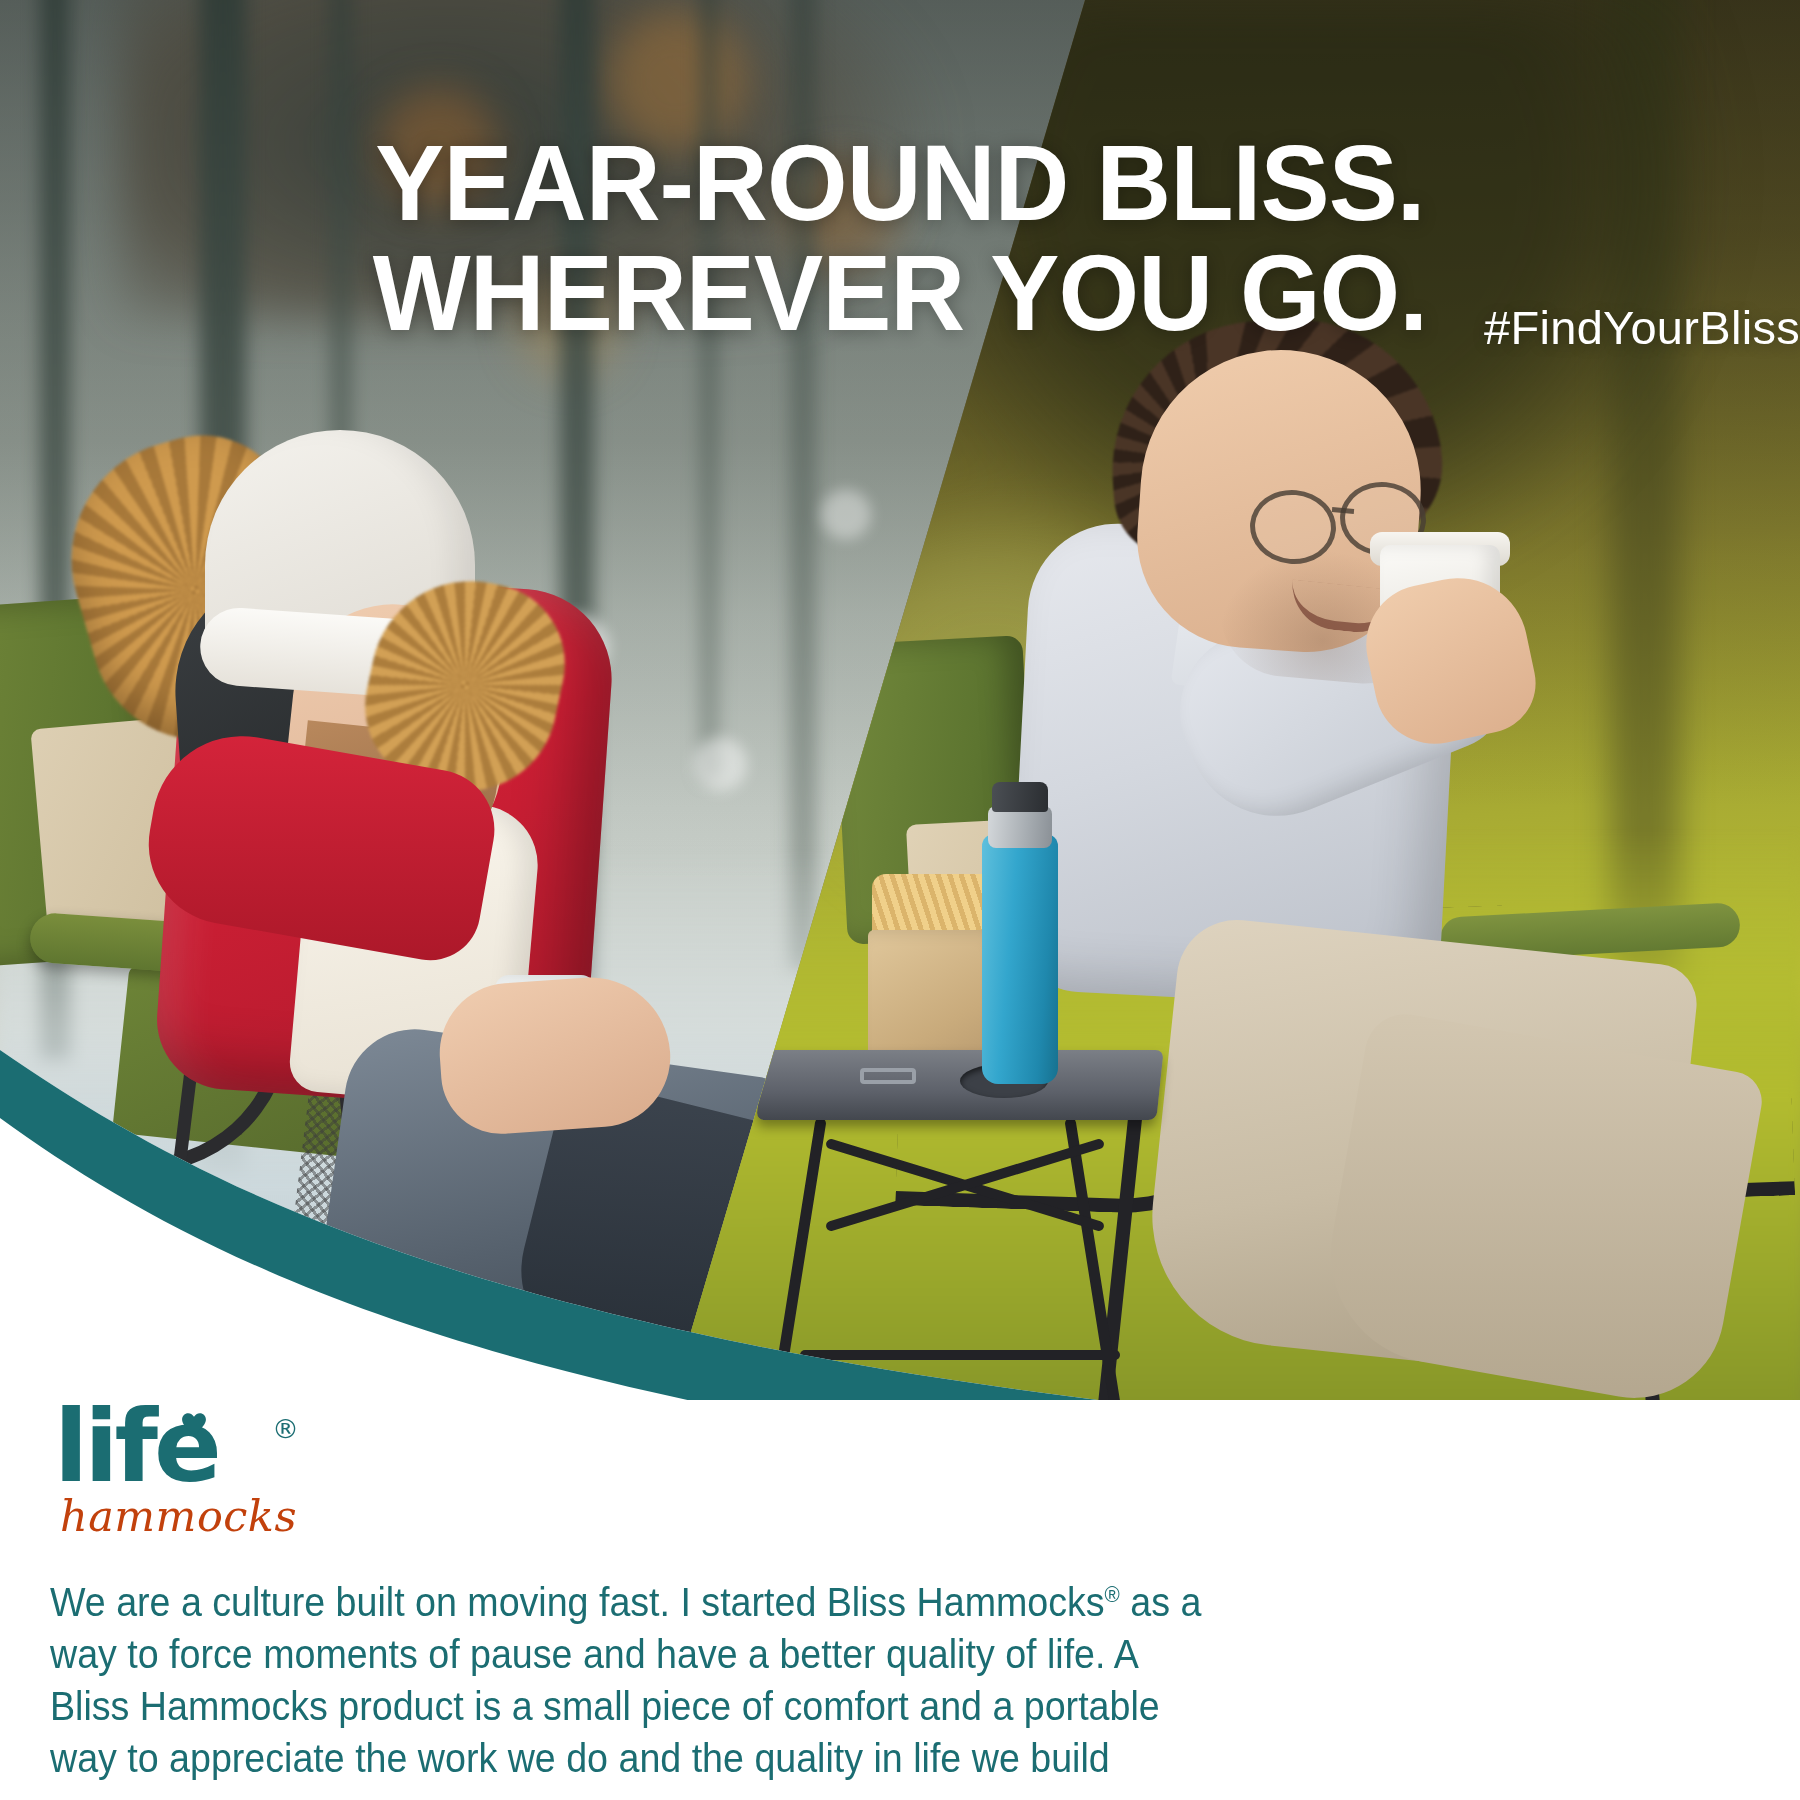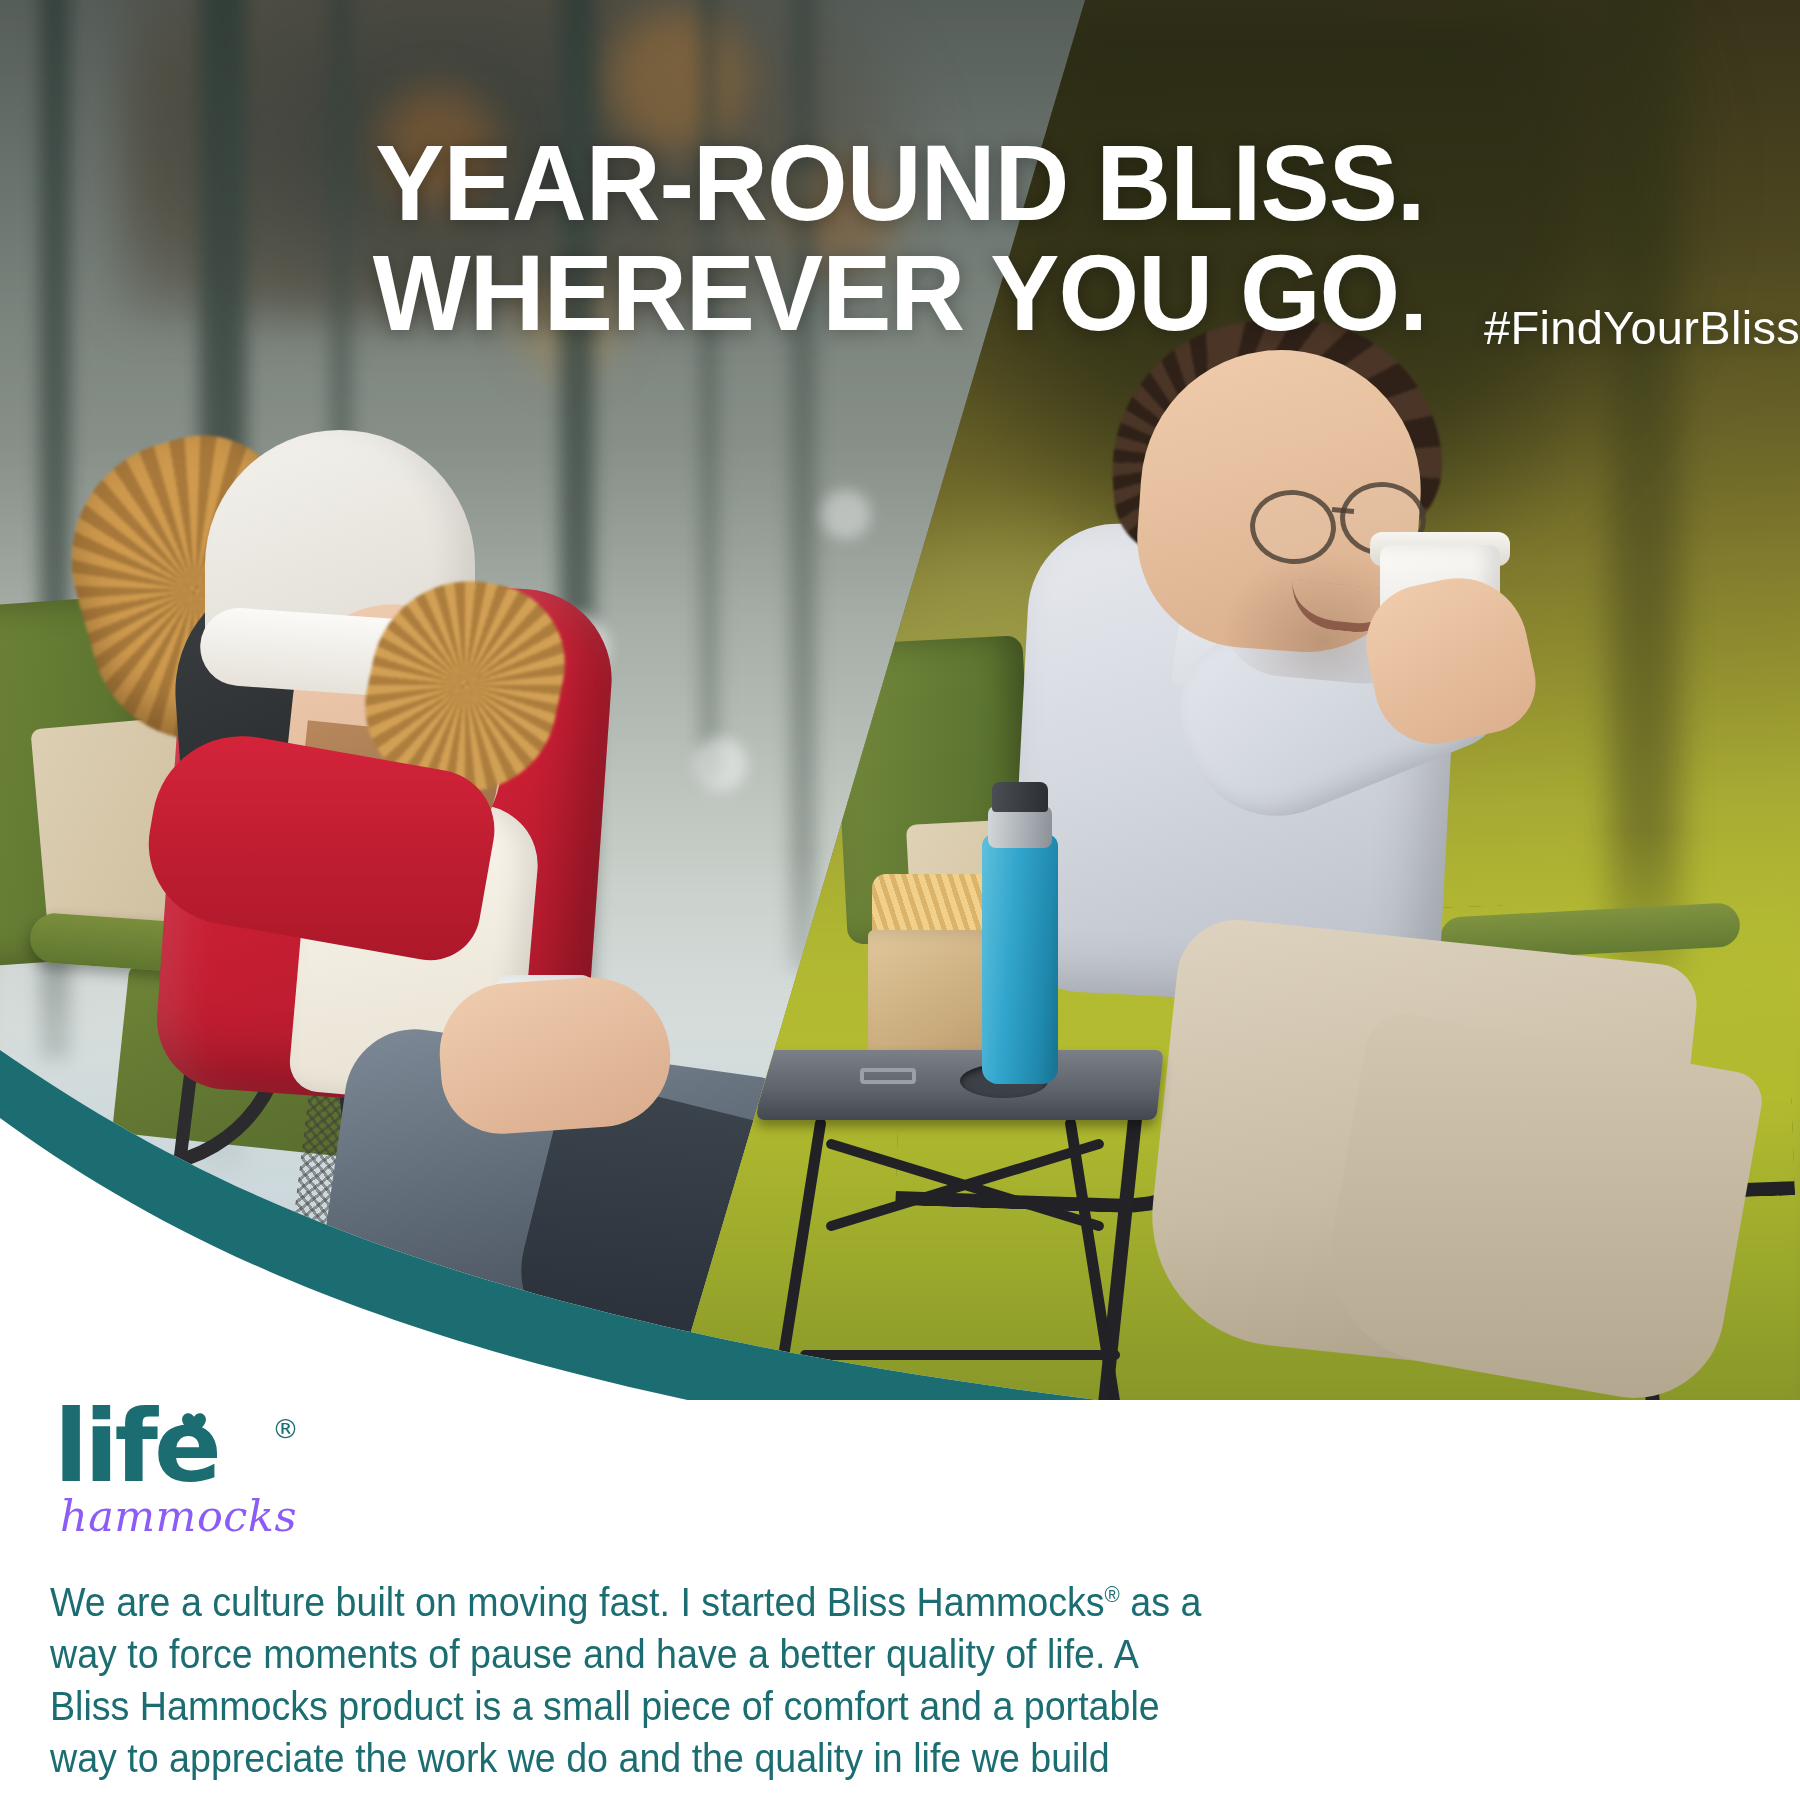--- a/index.html
+++ b/index.html
@@ -447,21 +447,21 @@
     position:absolute; left:135px; top:16px; width:26px; height:24px; color:#1b6d72;
     font-size:30px; line-height:1;
   }
   .logo-r {
     position:absolute; left:226px; top:18px; font-size:27px; color:#1b6d72;
     font-family:"DejaVu Sans", sans-serif;
   }
   .logo-sub {
     position:absolute; left:14px; top:96px;
     font-family:"DejaVu Serif", serif; font-style:italic;
-    font-size:43px; color:#8b5cf6; letter-spacing:.5px;
+    font-size:43px; color:#c2410c; letter-spacing:.5px;
   }
 
   .body-copy {
     position:absolute; left:50px; top:1576px; width:1240px;
     color:#1b6d72; font-size:40px; line-height:1.30;
     font-family:"Liberation Sans", sans-serif; font-weight:400;
     transform:scaleX(.94); transform-origin:0 0;
   }
   .body-copy sup { font-size:.55em; vertical-align:super; }
 </style>

